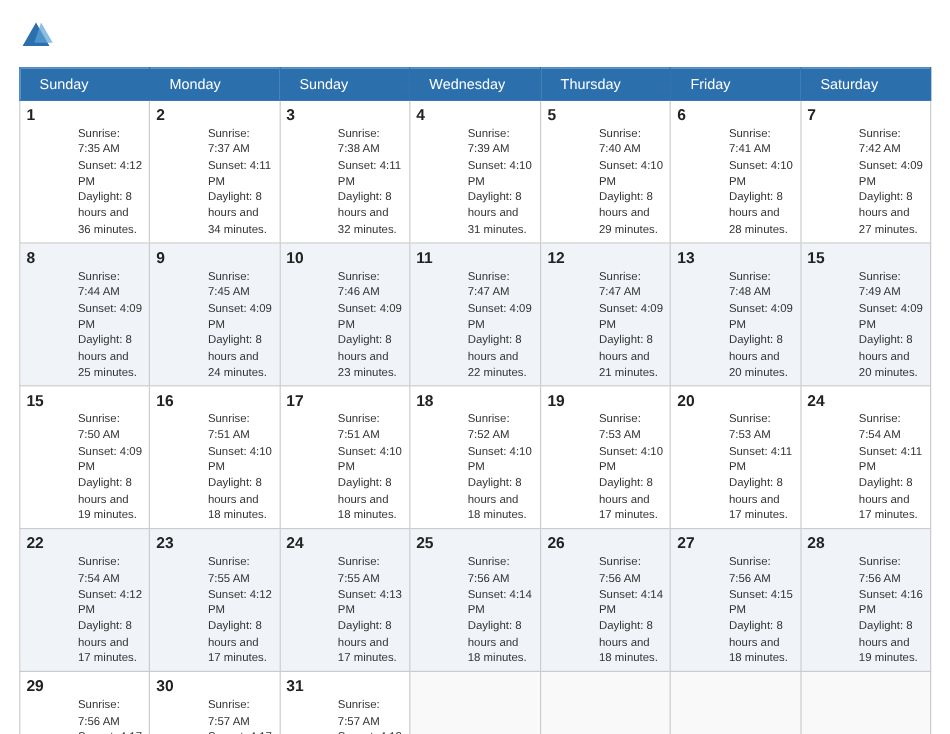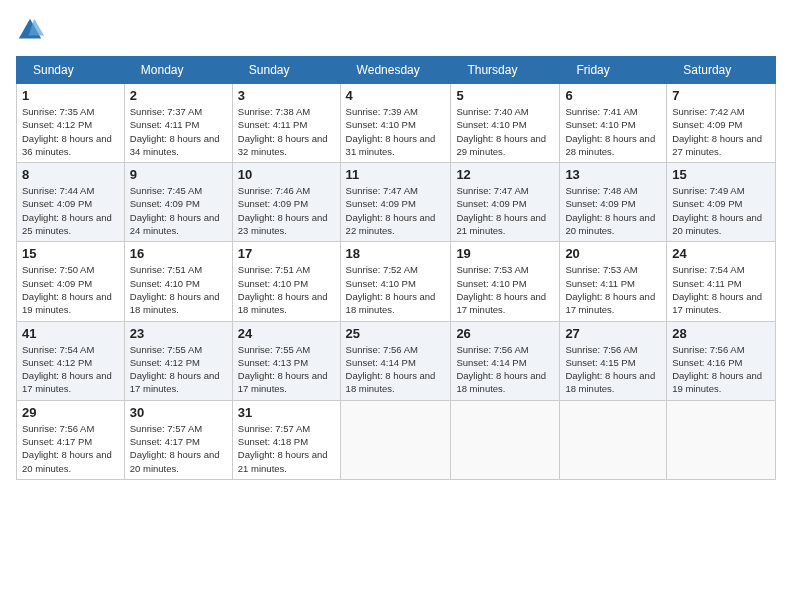--- a/index.html
+++ b/index.html
@@ -74,20 +74,21 @@
       font-size: 13px;
       font-weight: bold;
       color: #222;
       display: block;
       margin-bottom: 2px;
     }
     .day-info {
       font-size: 9.5px;
       color: #333;
       line-height: 1.4;
+      margin-left: 43px;
     }
     .empty { background-color: #f9f9f9 !important; }
   </style>
 </head>
 <body>
 
 <div class="header">
   <div class="logo">
     <svg class="logo-icon" viewBox="0 0 40 40">
       <polygon points="20,4 36,32 4,32" fill="#2c6fad"></polygon>
@@ -202,21 +203,21 @@
           <span class="day-num">20</span>
           <div class="day-info">Sunrise: 7:53 AM<br>Sunset: 4:11 PM<br>Daylight: 8 hours and 17 minutes.</div>
         </td>
         <td>
           <span class="day-num">24</span>
           <div class="day-info">Sunrise: 7:54 AM<br>Sunset: 4:11 PM<br>Daylight: 8 hours and 17 minutes.</div>
         </td>
       </tr>
       <tr>
         <td>
-          <span class="day-num">41</span>
+          <span class="day-num">22</span>
           <div class="day-info">Sunrise: 7:54 AM<br>Sunset: 4:12 PM<br>Daylight: 8 hours and 17 minutes.</div>
         </td>
         <td>
           <span class="day-num">23</span>
           <div class="day-info">Sunrise: 7:55 AM<br>Sunset: 4:12 PM<br>Daylight: 8 hours and 17 minutes.</div>
         </td>
         <td>
           <span class="day-num">24</span>
           <div class="day-info">Sunrise: 7:55 AM<br>Sunset: 4:13 PM<br>Daylight: 8 hours and 17 minutes.</div>
         </td>

